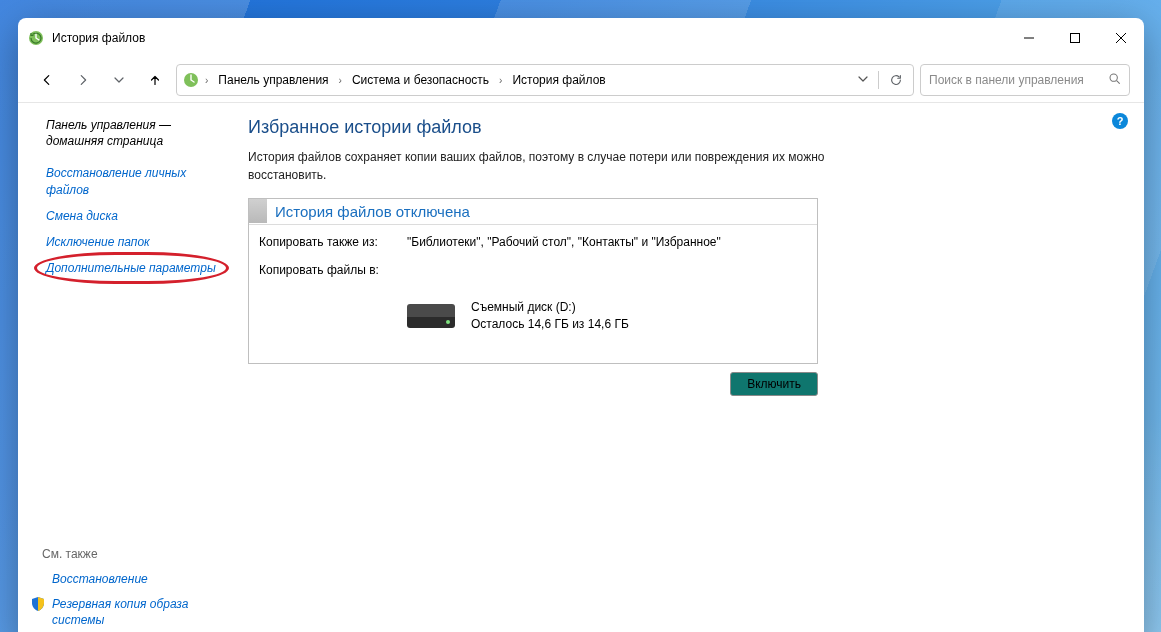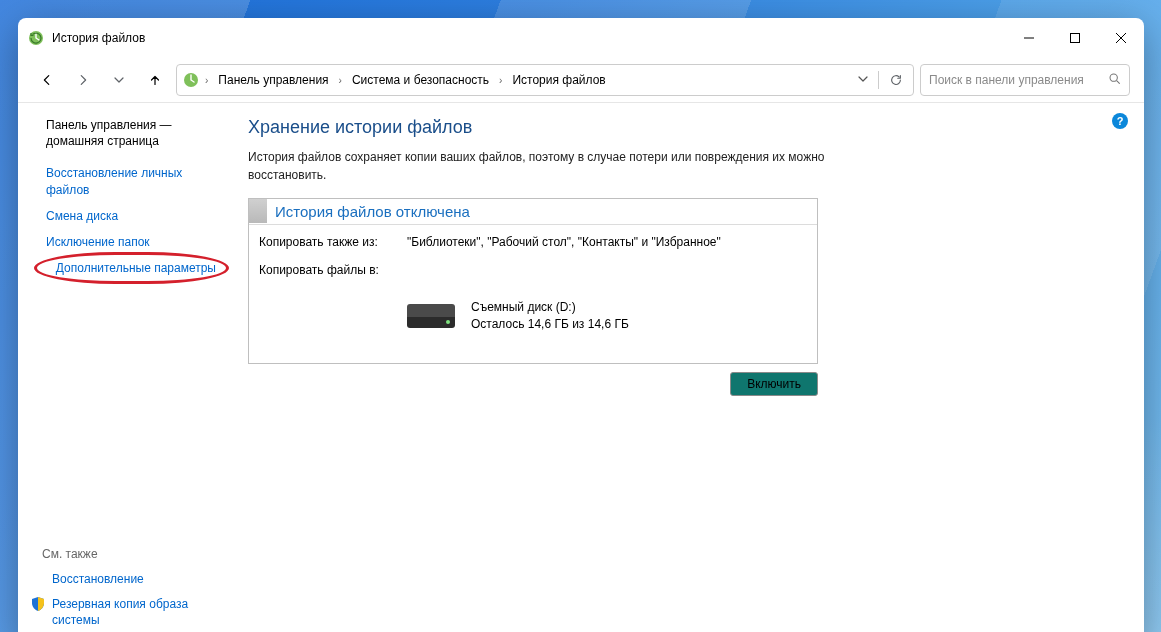--- a/index.html
+++ b/index.html
@@ -103,25 +103,25 @@
     width: 210px;
     padding: 14px 12px 10px 28px;
     display:flex; flex-direction:column;
     font-size:12px;
   }
   .sidebar a {
     color:#0066cc; text-decoration:none;
     margin-bottom:10px;
     display:block;
     line-height:1.35;
+    font-style:italic;
   }
   .cp-home { color:#000 !important; }
   .side-annot {
     position:relative;
-    text-align:right;
   }
   .side-annot .ellipse {
     position:absolute;
     left:-12px; top:-8px;
     width:195px; height:32px;
     border:3px solid #d4202c;
     border-radius:50% / 60%;
     pointer-events:none;
   }
   .side-spacer { flex:1; }
@@ -328,21 +328,21 @@
               <path d="M8 1v14c3-1 6-4 6-8V3L8 1z" fill="#f5c21b"></path>
             </svg>
         </span>
         <a href="#">Резервная копия образа системы</a>
       </div>
     </div>
 
     <div class="main">
       <div class="help-icon">?</div>
 
-      <h1 class="page-title">Хранение истории файлов</h1>
+      <h1 class="page-title">Избранное истории файлов</h1>
       <p class="page-desc">История файлов сохраняет копии ваших файлов, поэтому в случае потери или повреждения их можно восстановить.</p>
 
       <div class="status-box">
         <div class="status-header">
           <div class="status-swatch"></div>
           <div class="status-text">История файлов отключена</div>
         </div>
         <div class="status-body">
           <div class="row">
             <div class="label">Копировать также из:</div>

